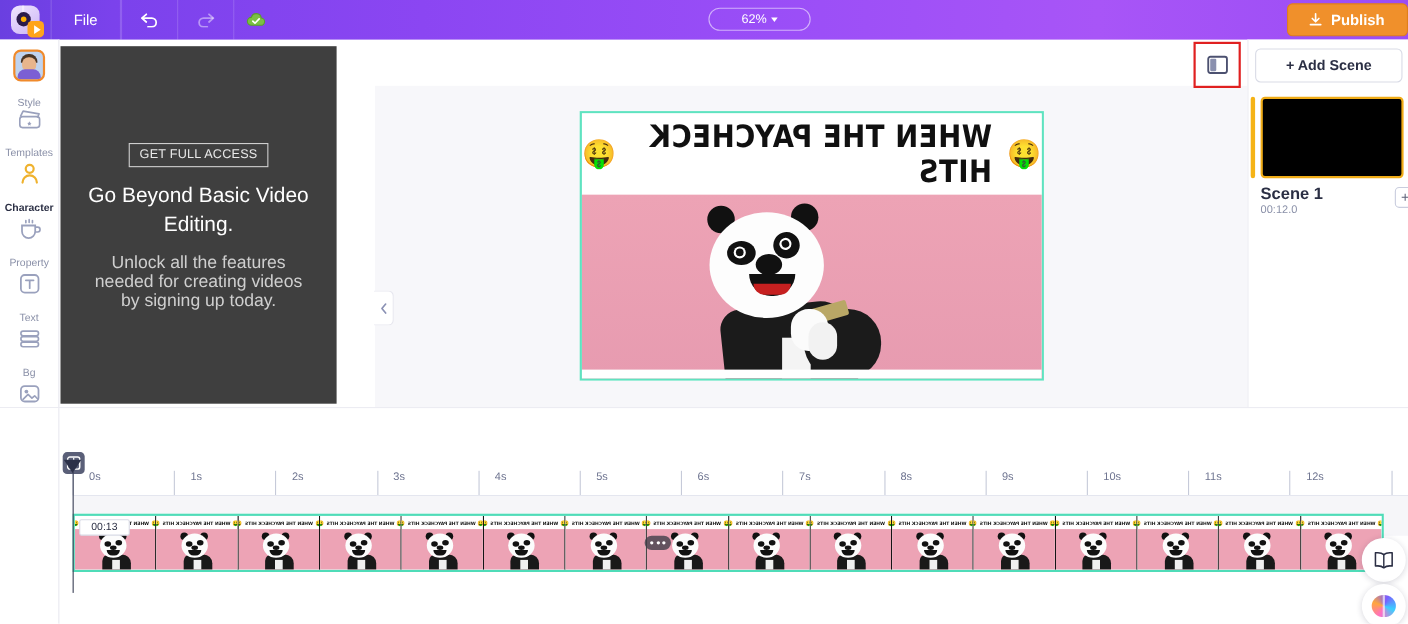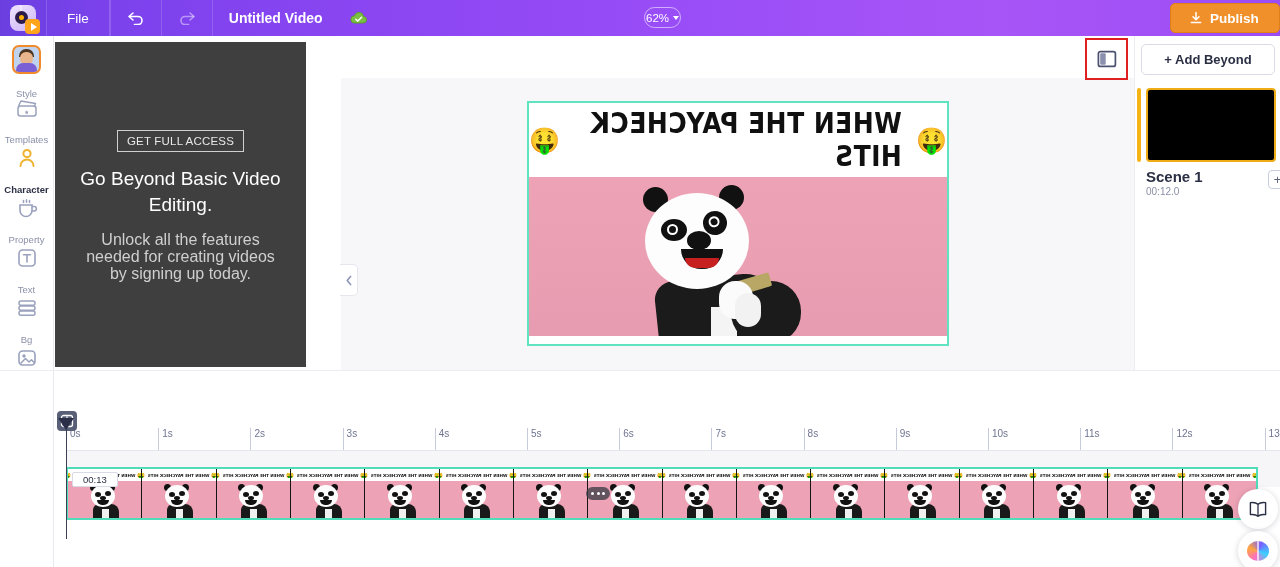--- a/index.html
+++ b/index.html
@@ -35,21 +35,21 @@
   .tb-sep { width:1px; height:36px; background:rgba(255,255,255,.16); }
   .tb-item {
     height:36px; display:flex; align-items:center; justify-content:center;
     color:#fff; font-size:13.5px; padding:0 20px; cursor:pointer; white-space:nowrap;
   }
   .tb-item.title { font-weight:bold; font-size:14px; padding:0 16px; }
   .tb-icon { height:36px; width:50px; display:flex; align-items:center; justify-content:center; cursor:pointer; }
   .tb-icon svg { display:block; }
   .cloud { width:20px; height:20px; display:flex; align-items:center; justify-content:center; margin-left:10px; }
   .zoom-pill {
-    position:absolute; left:644px; top:7px; height:21px; padding:0 1px;
+    position:absolute; left:644px; top:7px; height:21px; padding:0 29px;
     border:1px solid rgba(255,255,255,.55); border-radius:11px;
     color:#fff; font-size:11.5px; display:flex; align-items:center; gap:4px; cursor:pointer;
   }
   .caret-d { width:0;height:0;border-left:3px solid transparent;border-right:3px solid transparent;border-top:4px solid #fff; }
   .publish {
     position:absolute; right:0px; top:3px; height:30px; min-width:110px; padding:0 18px;
     background:#f0902b; border:1px solid #e07f1a; border-radius:5px;
     color:#fff; font-size:13.5px; font-weight:bold; display:flex; align-items:center; gap:7px;
     cursor:pointer;
   }
@@ -181,21 +181,21 @@
 
   
   .timeline { position:absolute; left:0; top:370px; width:1280px; height:197px; background:#fff; }
   .tl-divider { position:absolute; left:0; top:0; width:1280px; height:1px; background:#ececf2; }
   .tl-gutter { position:absolute; left:0; top:1px; width:54px; height:196px; background:#fff; border-right:1px solid #e8e8ef; }
   .marker-btn {
     position:absolute; left:57px; top:41px; width:20px; height:20px; border-radius:4px;
     background:#5a5f78; display:flex; align-items:center; justify-content:center; cursor:pointer; z-index:4;
   }
   .ruler { position:absolute; left:66px; top:58px; width:1214px; height:22px; }
-  .tick { position:absolute; top:0; height:22px; font-size:10px; color:#6e7490; padding-left:3px; border-left:1px solid #c6cad9; }
+  .tick { position:absolute; top:0; height:22px; font-size:10px; color:#6e7490; padding-left:14px; border-left:1px solid #c6cad9; }
   .ruler-base { position:absolute; left:66px; top:80px; width:1214px; height:1px; background:#e4e6ef; }
   .tl-body { position:absolute; left:66px; top:81px; width:1214px; height:36px; background:#f6f6f9; }
   .playhead { position:absolute; left:66px; top:59px; width:1px; height:110px; background:#3a3f55; z-index:5; }
   .playhead-head {
     position:absolute; left:-8px; top:-11px; width:0; height:0;
     border-left:8px solid transparent; border-right:8px solid transparent; border-top:12px solid #2b3048;
   }
   .clip {
     position:absolute; left:66px; top:467px; width:1192px; height:53px;
     border:2px solid #4fdcb8; background:#fff; display:flex; overflow:hidden; cursor:pointer;
@@ -271,21 +271,20 @@
         </svg>
     </div>
     <div class="tb-sep"></div>
     <div class="tb-icon">
       <svg width="18" height="14" viewBox="0 0 18 14">
           <path d="M12 2 L16 5.5 L12 9" fill="none" stroke="rgba(255,255,255,.45)" stroke-width="1.6" stroke-linecap="round" stroke-linejoin="round"></path>
           <path d="M15.4 5.5 H7 a4 4 0 0 0 0 8 H10.5" fill="none" stroke="rgba(255,255,255,.45)" stroke-width="1.6" stroke-linecap="round"></path>
         </svg>
     </div>
     <div class="tb-sep"></div>
-    <div class="tb-item title">Untitled Video</div>
     <div class="cloud">
       <svg width="20" height="14" viewBox="0 0 20 14">
           <path d="M5.5 12 a3.6 3.6 0 0 1 0-7.2 a4.6 4.6 0 0 1 9 .6 a3.2 3.2 0 0 1-.6 6.6 z" fill="#7bc043" stroke="#5a9e2c" stroke-width="1"></path>
           <path d="M6.8 8.3 L8.8 10.1 L12.6 6.2" fill="none" stroke="#fff" stroke-width="1.5" stroke-linecap="round" stroke-linejoin="round"></path>
         </svg>
     </div>
 
     <div class="zoom-pill">
       <span>62%</span>
       <span class="caret-d"></span>
@@ -460,21 +459,21 @@
           <div class="ph-hand"></div>
           <div class="ph-hand2"></div>
         </div>
       </div>
       <div class="stage-bottom-bar"></div>
 
     </div>
   </div>
 
   <div class="scene-panel">
-    <div class="add-scene">+ Add Beyond</div>
+    <div class="add-scene">+ Add Scene</div>
     <div class="scene-item">
       <div class="scene-marker"></div>
       <div class="scene-thumb"></div>
       <div class="scene-meta">
         <div class="scene-name">Scene 1</div>
         <div class="scene-time">00:12.0</div>
         <div class="scene-add-btn">+</div>
       </div>
     </div>
   </div>

